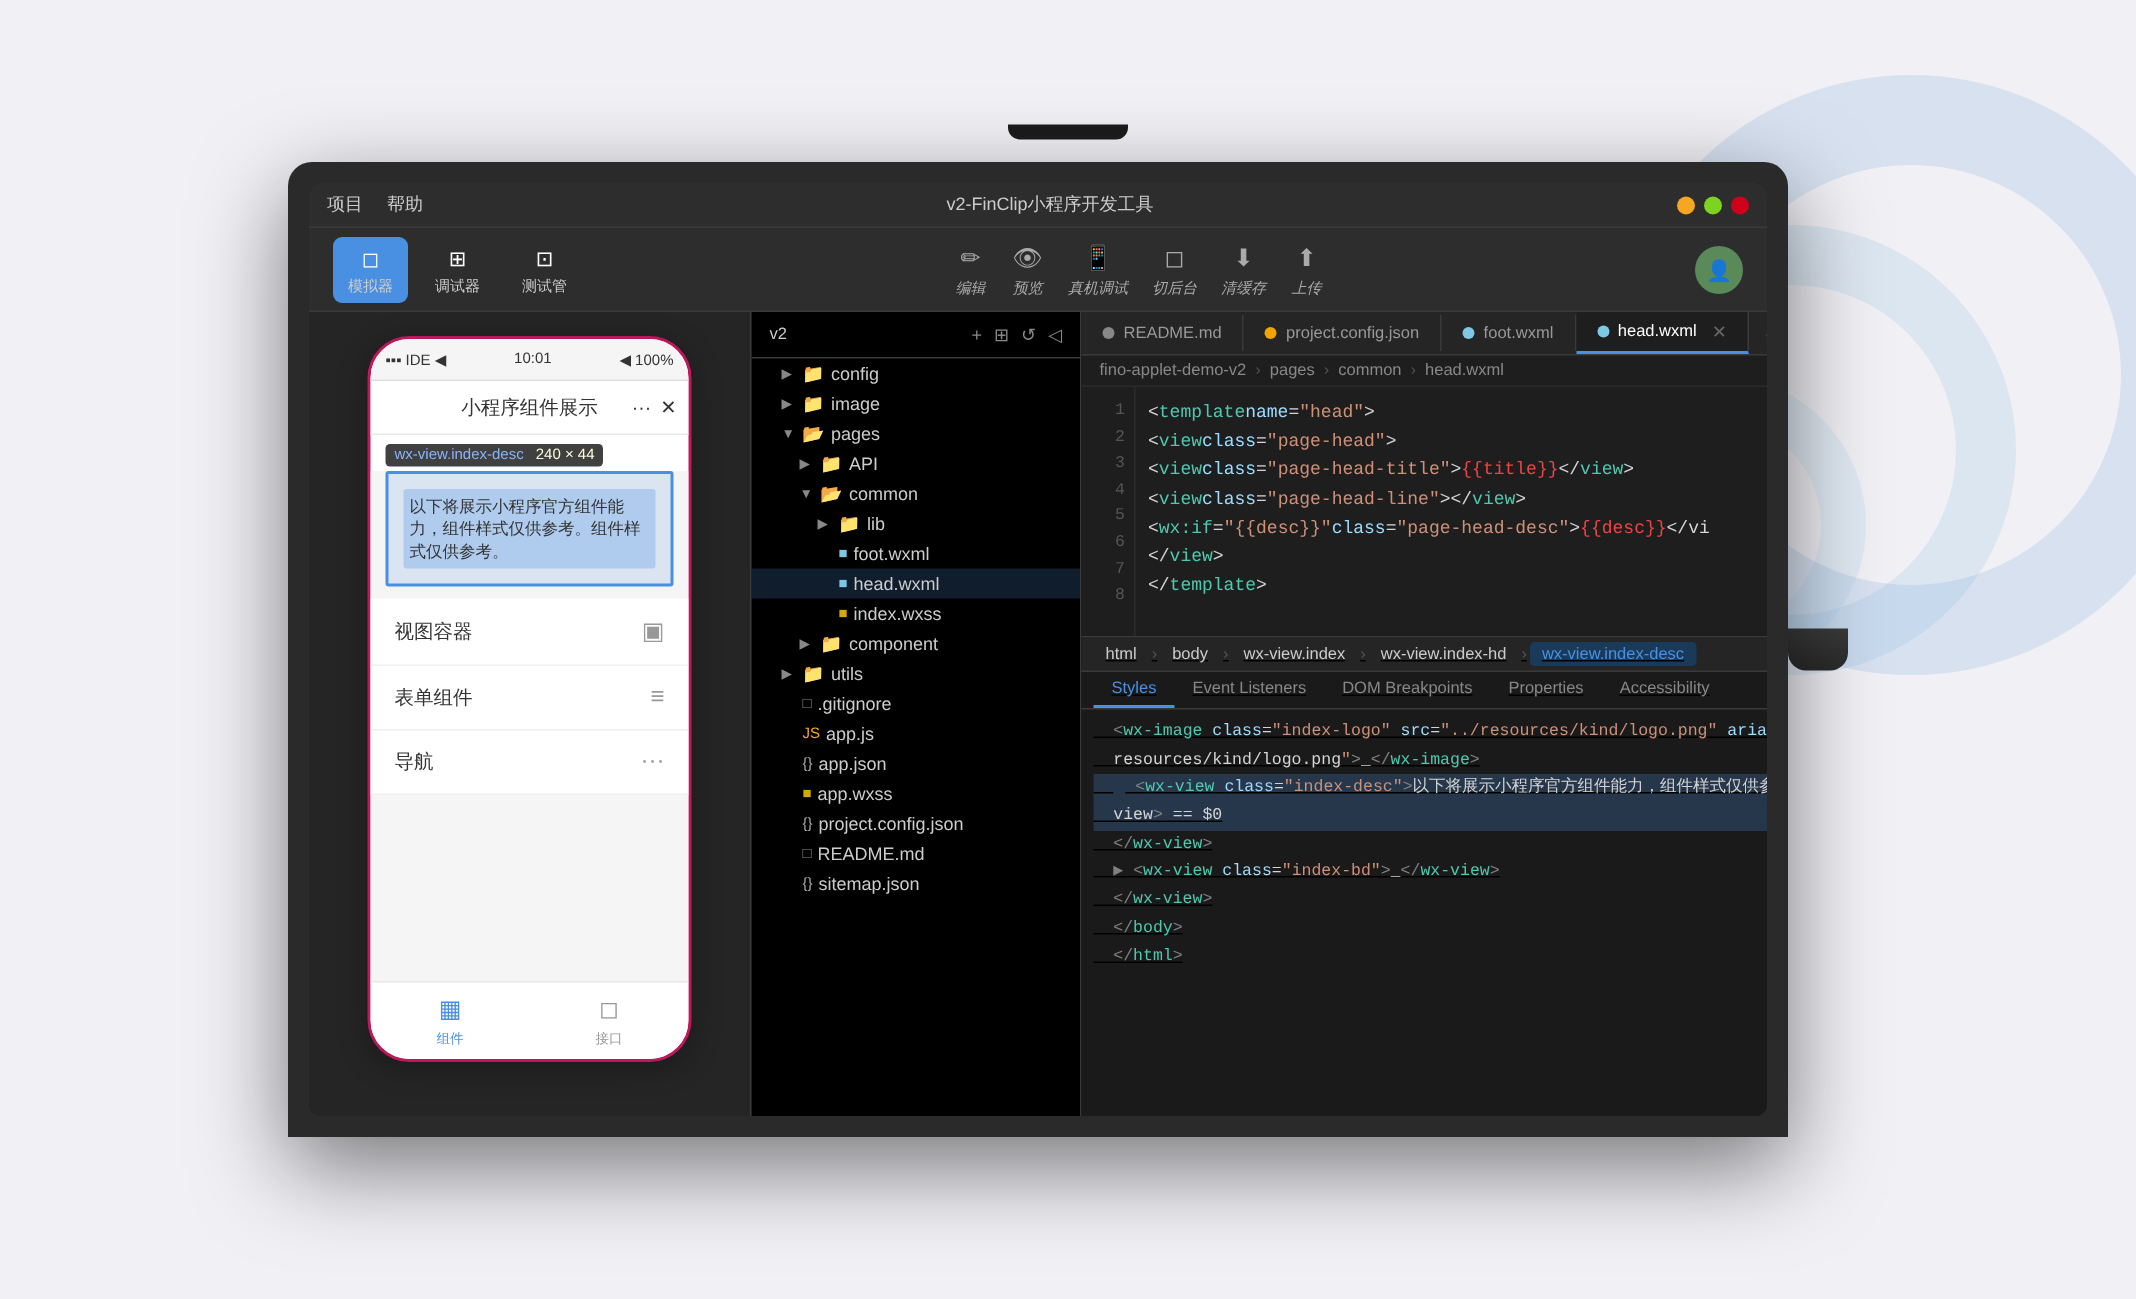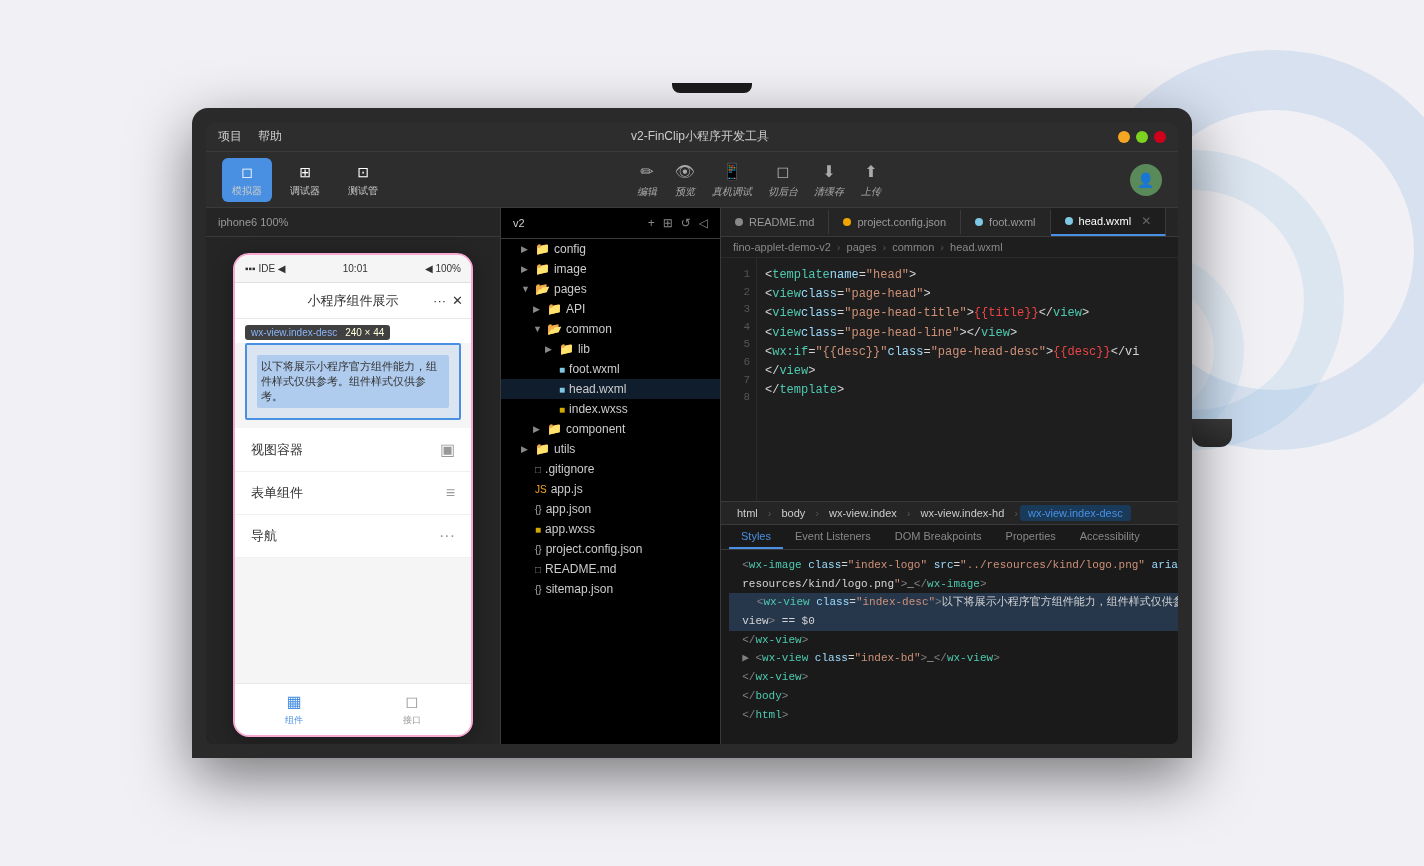--- a/index.html
+++ b/index.html
@@ -259,25 +259,25 @@
     .simulator-device {
       flex: 1;
       display: flex;
       align-items: flex-start;
       justify-content: center;
       padding: 16px 20px;
     }
 
     
     .phone-mockup {
-      width: 240px;
+      width: 216px;
       background: white;
-      border-radius: 16px;
+      border-radius: 28px;
       overflow: hidden;
-      border: 2px solid #f9a8d4;
+      border: 2px solid #be185d;
       box-shadow: 0 4px 20px rgba(0,0,0,0.3);
     }
 
     .phone-status-bar {
       background: #f5f5f5;
       height: 28px;
       display: flex;
       align-items: center;
       justify-content: space-between;
       padding: 0 10px;
@@ -559,26 +559,27 @@
       white-space: pre;
     }
     .str { color: #ce9178; }
     .attr { color: #9cdcfe; }
     .tag-col { color: #4ec9b0; }
     .punc { color: #d4d4d4; }
     .expr { color: #ef4444; }
 
     
     .bottom-panel {
-      height: 243px;
+      height: 320px;
       border-top: 1px solid #3a3a3a;
       display: flex;
       flex-direction: column;
       background: #1a1a1a;
       flex-shrink: 0;
+      text-decoration: underline;
     }
 
     .bottom-panel-tabs {
       display: flex;
       padding: 0 8px;
       border-bottom: 1px solid #3a3a3a;
       flex-shrink: 0;
     }
 
     .bottom-panel-tab {
@@ -718,21 +719,20 @@
           </div>
 
           <div class="toolbar-right">
             <div class="avatar">👤</div>
           </div>
         </div>
 
         <div class="main-content">
 
           <div class="simulator-panel">
-            <div class="simulator-header">iphone6 100%</div>
 
             <div class="simulator-device">
               <div class="phone-mockup">
 
                 <div class="phone-status-bar">
                   <span>▪▪▪ IDE ◀</span>
                   <span>10:01</span>
                   <span>◀ 100%</span>
                 </div>
 

